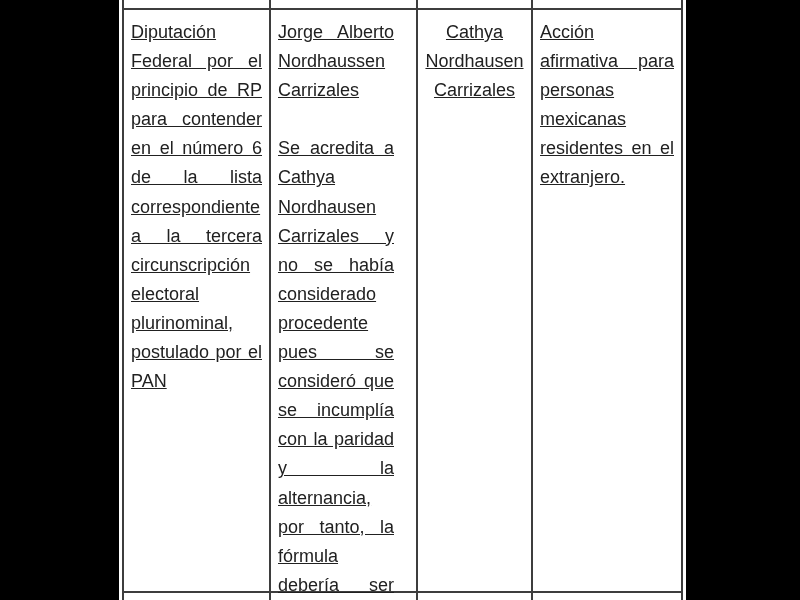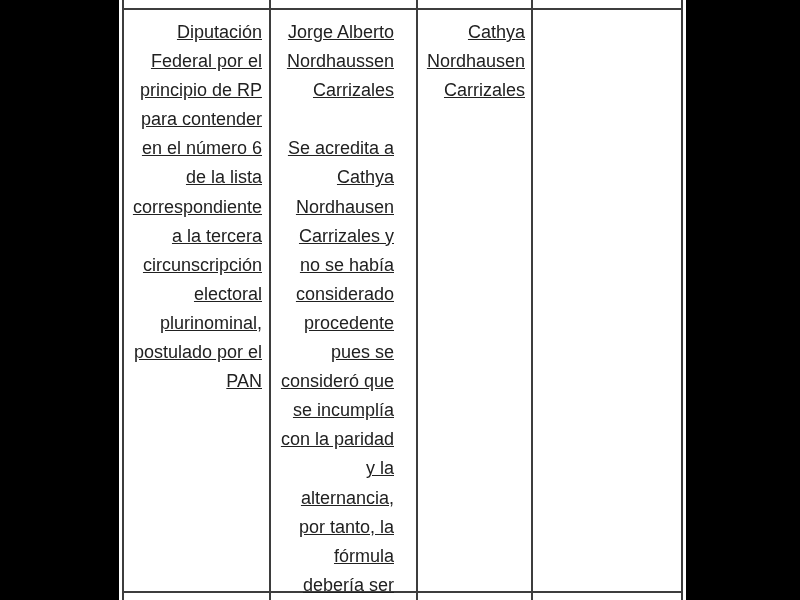--- a/index.html
+++ b/index.html
@@ -43,21 +43,21 @@
   .cell {
     position: absolute; top: 16px; height: 581px;
     overflow: hidden;
     color: var(--text);
     font-size: 18px;
     line-height: 29.1px;
     text-align: justify;
     padding: 2px 7px 0 7px;
     text-decoration: underline;
   }
-  .cell p { margin: 0 0 29.1px 0; text-align: right; }
+  .cell p { margin: 0 0 29.1px 0; }
   .cell p:last-child { margin-bottom: 0; }
   .cell.c1 { left: 2px;   width: 145px; }
   .cell.c2 { left: 149px; width: 130px; }
   .cell.c3 { left: 296px; width: 113px; text-align: center; padding: 2px 6px 0 6px; }
   .cell.c4 { left: 411px; width: 148px; }
 </style>
 </head>
 <body>
 
 <div class="stage">
@@ -79,17 +79,18 @@
       <div class="cell c2">
           <p>Jorge Alberto Nordhaussen Carrizales</p>
           <p>Se acredita a Cathya Nordhausen Carrizales y no se había considerado procedente pues se consideró que se incumplía con la paridad y la alternancia, por tanto, la fórmula debería ser encabezada por un hombre</p>
         </div>
 
       <div class="cell c3">
           <p>Cathya Nordhausen Carrizales</p>
         </div>
 
       <div class="cell c4">
+          <p>Acción afirmativa para personas mexicanas residentes en el extranjero.</p>
         </div>
 
     </div>
   </div>
 </div>
 
 </body></html>

